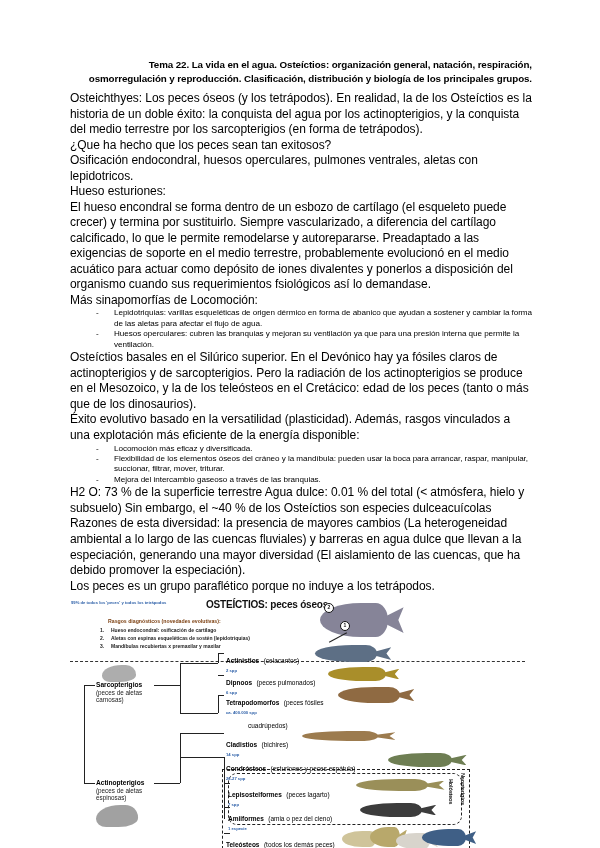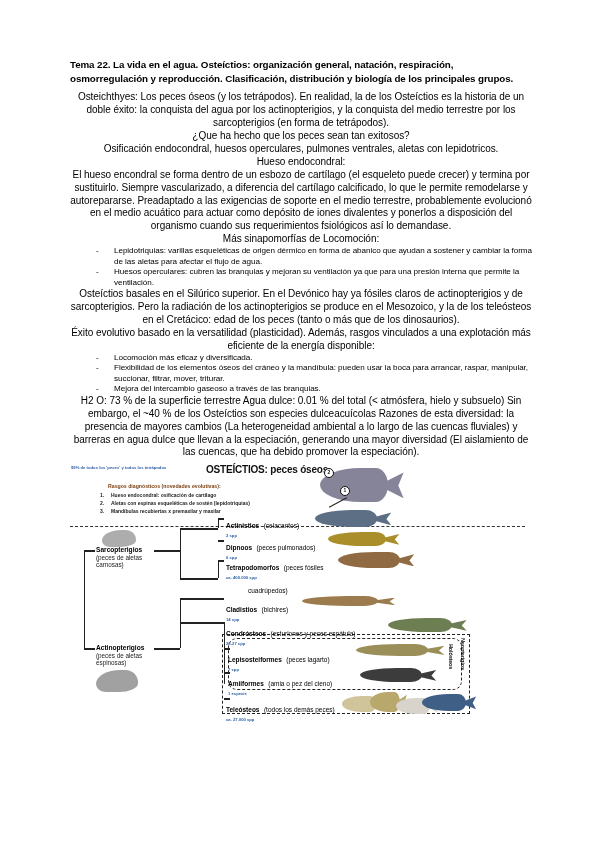--- a/index.html
+++ b/index.html
@@ -19,28 +19,28 @@
     width: 600px;
     height: 848px;
     background: #fff;
     box-sizing: border-box;
     padding: 58px 68px 0 70px;
   }
   .doc-title {
     font-size: 9.8px;
     font-weight: bold;
     line-height: 1.38;
-    text-align: left;
+    text-align: right;
     margin: 0 0 6px 0;
     letter-spacing: -0.1px;
   }
   .para {
-    font-size: 10px;
+    font-size: 12px;
     line-height: 1.295;
-    text-align: center;
+    text-align: left;
     margin: 0;
     letter-spacing: -0.05px;
   }
   .bullets {
     list-style: none;
     margin: 0;
     padding: 0;
   }
   .bullets li {
     font-size: 8.1px;
@@ -226,39 +226,40 @@
 </head>
 <body>
 
 <div class="page">
 
   <h1 class="doc-title">Tema 22. La vida en el agua. Osteíctios: organización general, natación, respiración, osmorregulación y reproducción. Clasificación, distribución y biología de los principales grupos.</h1>
 
   <p class="para">Osteichthyes: Los peces óseos (y los tetrápodos). En realidad, la de los Osteíctios es la historia de un doble éxito: la conquista del agua por los actinopterigios, y la conquista del medio terrestre por los sarcopterigios (en forma de tetrápodos).</p>
   <p class="para">¿Que ha hecho que los peces sean tan exitosos?</p>
   <p class="para">Osificación endocondral, huesos operculares, pulmones ventrales, aletas con lepidotricos.</p>
-  <p class="para">Hueso endocondral:</p>
+  <p class="para">Hueso esturiones:</p>
   <p class="para">El hueso encondral se forma dentro de un esbozo de cartílago (el esqueleto puede crecer) y termina por sustituirlo. Siempre vascularizado, a diferencia del cartílago calcificado, lo que le permite remodelarse y autorepararse. Preadaptado a las exigencias de soporte en el medio terrestre, probablemente evolucionó en el medio acuático para actuar como depósito de iones divalentes y ponerlos a disposición del organismo cuando sus requerimientos fsiológicos así lo demandase.</p>
   <p class="para">Más sinapomorfías de Locomoción:</p>
 
   <ul class="bullets">
     <li>Lepidotriquias: varillas esqueléticas de origen dérmico en forma de abanico que ayudan a sostener y cambiar la forma de las aletas para afectar el flujo de agua.</li>
     <li>Huesos operculares: cubren las branquias y mejoran su ventilación ya que para una presión interna que permite la ventilación.</li>
   </ul>
 
   <p class="para">Osteíctios basales en el Silúrico superior. En el Devónico hay ya fósiles claros de actinopterigios y de sarcopterigios. Pero la radiación de los actinopterigios se produce en el Mesozoico, y la de los teleósteos en el Cretácico: edad de los peces (tanto o más que de los dinosaurios).</p>
   <p class="para">Éxito evolutivo basado en la versatilidad (plasticidad). Además, rasgos vinculados a una explotación más eficiente de la energía disponible:</p>
 
   <ul class="bullets">
     <li>Locomoción más eficaz y diversificada.</li>
     <li>Flexibilidad de los elementos óseos del cráneo y la mandíbula: pueden usar la boca para arrancar, raspar, manipular, succionar, filtrar, mover, triturar.</li>
     <li>Mejora del intercambio gaseoso a través de las branquias.</li>
   </ul>
 
   <p class="para">H2 O: 73 % de la superficie terrestre Agua dulce: 0.01 % del total (&lt; atmósfera, hielo y subsuelo) Sin embargo, el ~40 % de los Osteíctios son especies dulceacuícolas Razones de esta diversidad: la presencia de mayores cambios (La heterogeneidad ambiental a lo largo de las cuencas fluviales) y barreras en agua dulce que llevan a la especiación, generando una mayor diversidad (El aislamiento de las cuencas, que ha debido promover la especiación).</p>
+  <p class="para">Los peces es un grupo paraflético porque no induye a los tetrápodos.</p>
 
   <div class="figure">
 
     <div class="fig-note">99% de todos los 'peces' y todos los tetrápodos</div>
     <div class="fig-title">OSTEÍCTIOS: peces óseos</div>
 
     <div class="diag-head">Rasgos diagnósticos (novedades evolutivas):</div>
     <ul class="diag-list">
       <li>
         <span class="num">1.</span>

